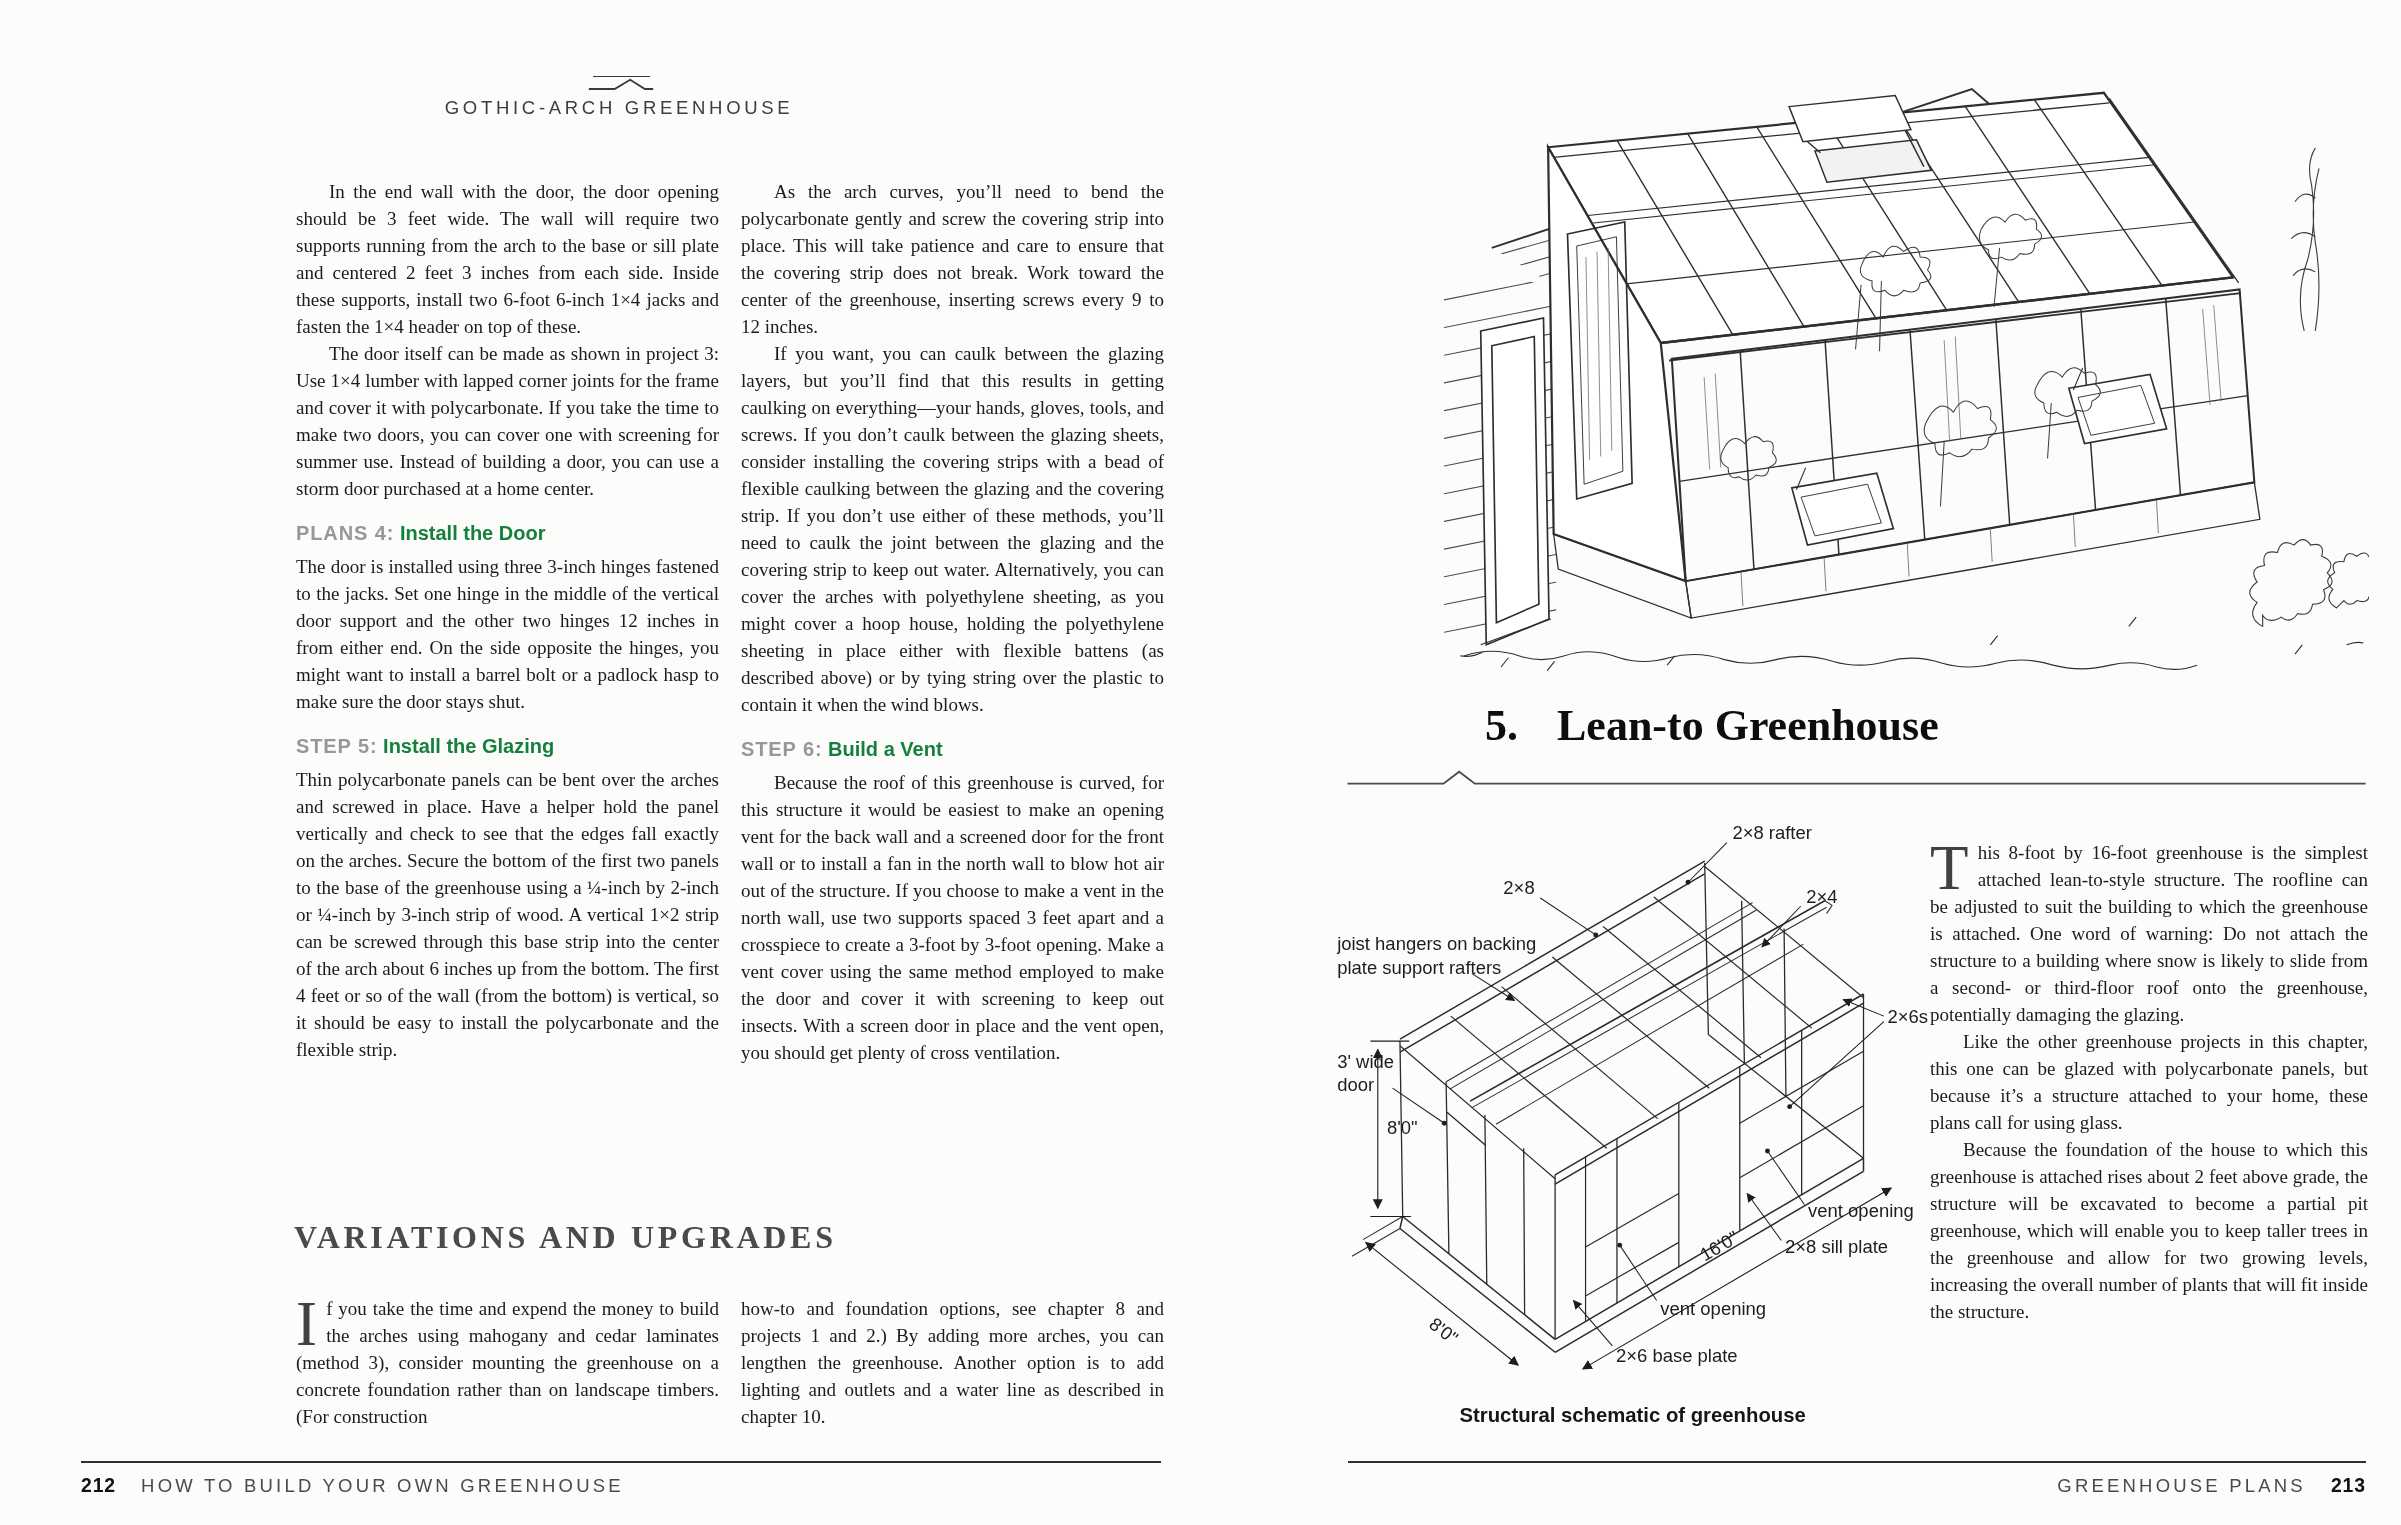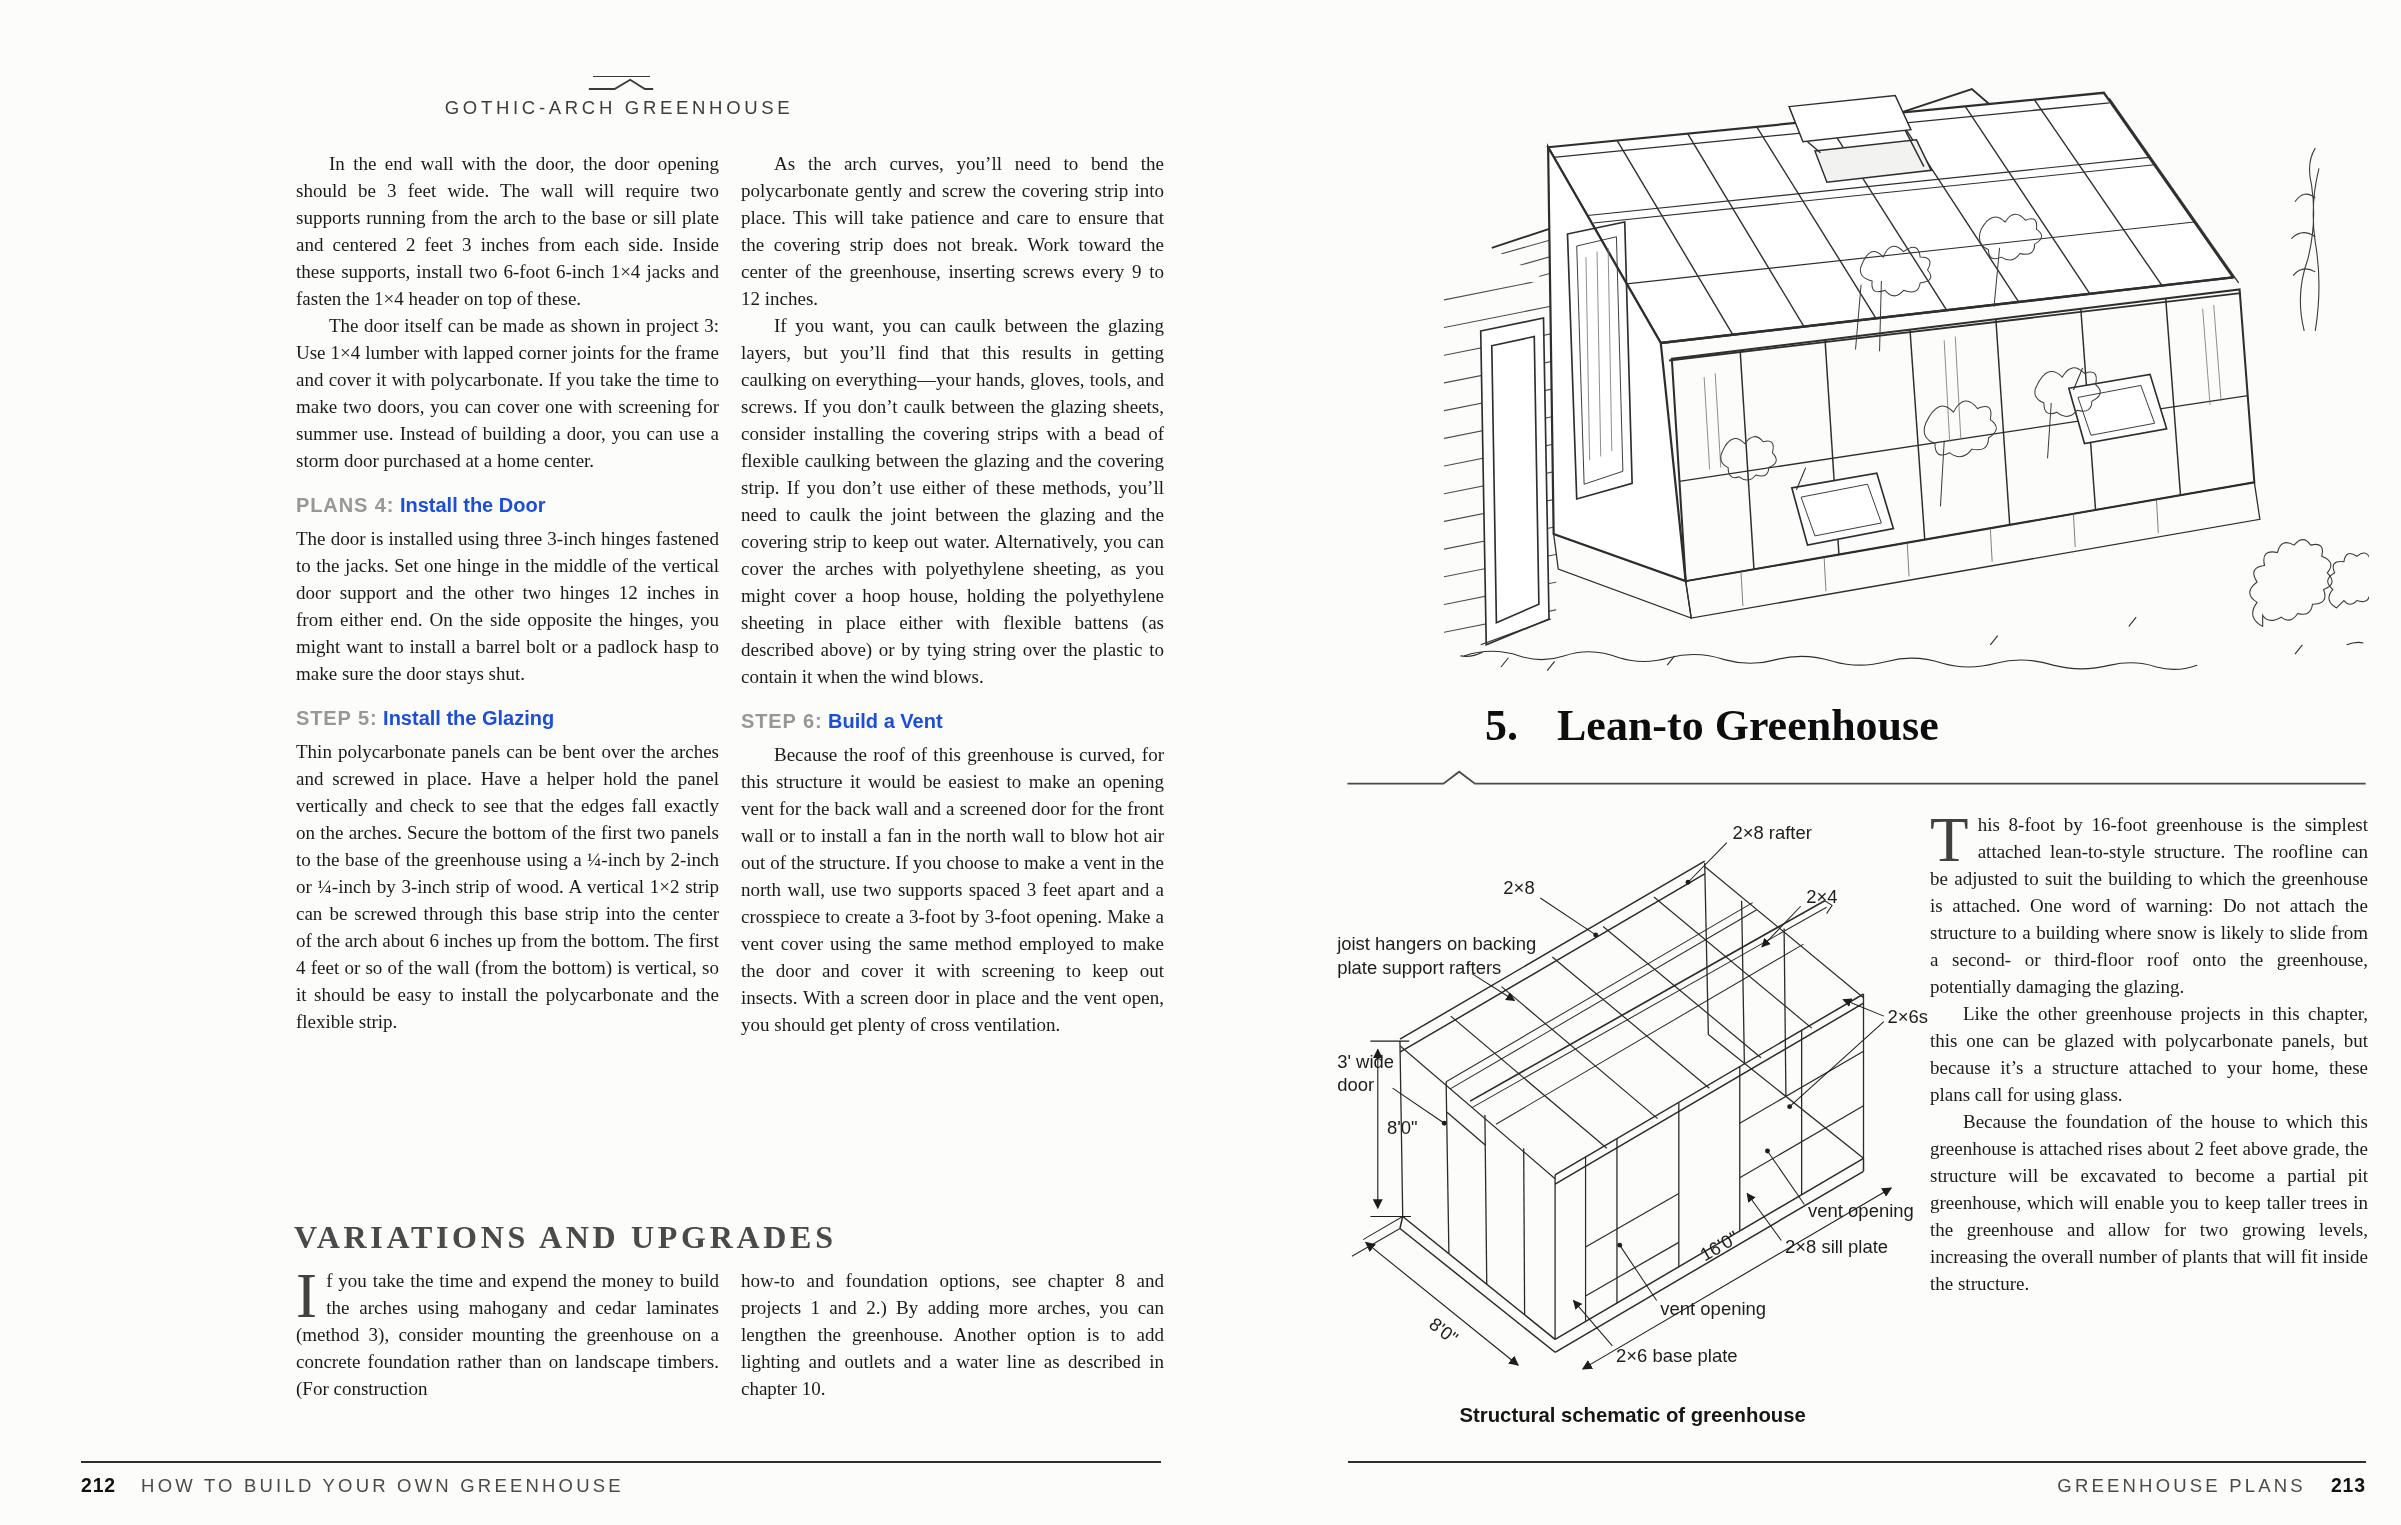--- a/index.html
+++ b/index.html
@@ -8,27 +8,27 @@
   
   .runhead{position:absolute;left:81px;top:76px;width:1080px;display:flex;align-items:center;flex-direction:column;}
   .runhead .lbl{font-family:"Liberation Sans", sans-serif;font-size:18.5px;letter-spacing:3.7px;
                 color:#3d3d3d;margin:0 13px 0 9.2px;white-space:nowrap;}
   .rule-seg{height:0;border-top:1.8px solid #3a3a3a;}
   .footer-rule{position:absolute;height:1.8px;background:#2f2f2f;}
   .footer-text{position:absolute;font-family:"Liberation Sans", sans-serif;font-size:18.5px;
                color:#4a4a4a;letter-spacing:3.2px;white-space:nowrap;}
   .footer-text b{color:#111;letter-spacing:0.9px;font-size:19.4px;}
   
-  .col{position:absolute;text-align:justify;font-size:19px;line-height:27px;}
+  .col{position:absolute;text-align:justify;font-size:19px;line-height:27px;margin-top:28px;}
   .col p{margin:0;}
   .col p.ind{text-indent:33px;}
   .step{font-family:"Liberation Sans", sans-serif;font-weight:bold;font-size:20px;
         margin:17.5px 0 6.5px 0;text-align:left;}
   .step .num{color:#979797;letter-spacing:0.9px;}
-  .step .ttl{color:#1d4ed8;}
+  .step .ttl{color:#15803d;}
   .varhead{position:absolute;font-family:"Liberation Serif", serif;font-weight:bold;
            font-size:32px;letter-spacing:3.7px;color:#4a4a4a;white-space:nowrap;}
   .dropcap{float:left;font-size:63px;line-height:48px;padding:4.6px 9.2px 0 0;color:#414141;}
   
   .sectitle{position:absolute;left:1485px;top:700px;font-weight:bold;font-size:44px;color:#0d0d0d;
             display:flex;gap:39px;white-space:nowrap;}
   
   text{font-family:"Liberation Sans", sans-serif;font-size:20px;fill:#1d1d1d;}
   .cap{font-size:22px;font-weight:bold;fill:#161616;}
   .dim{font-size:20px;}

